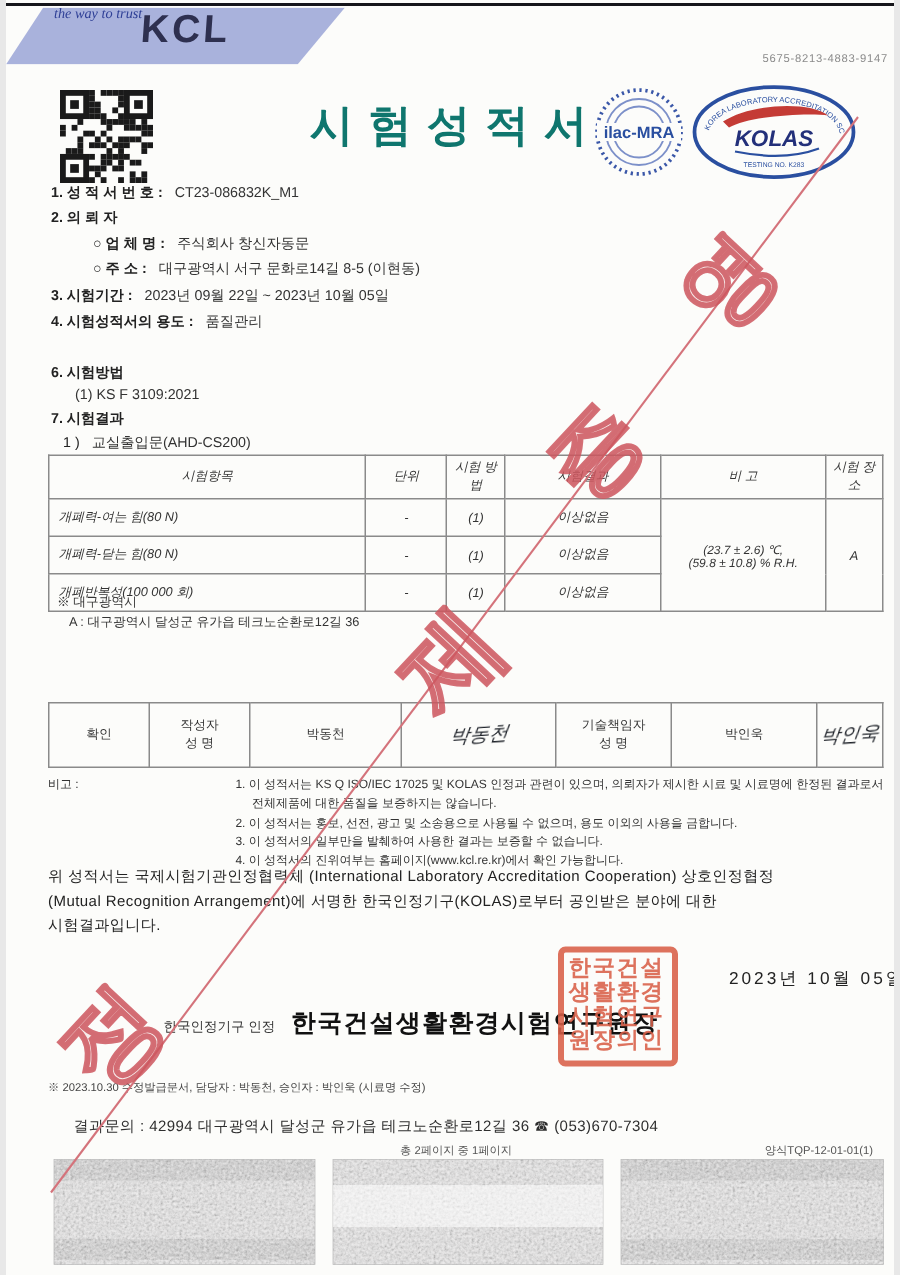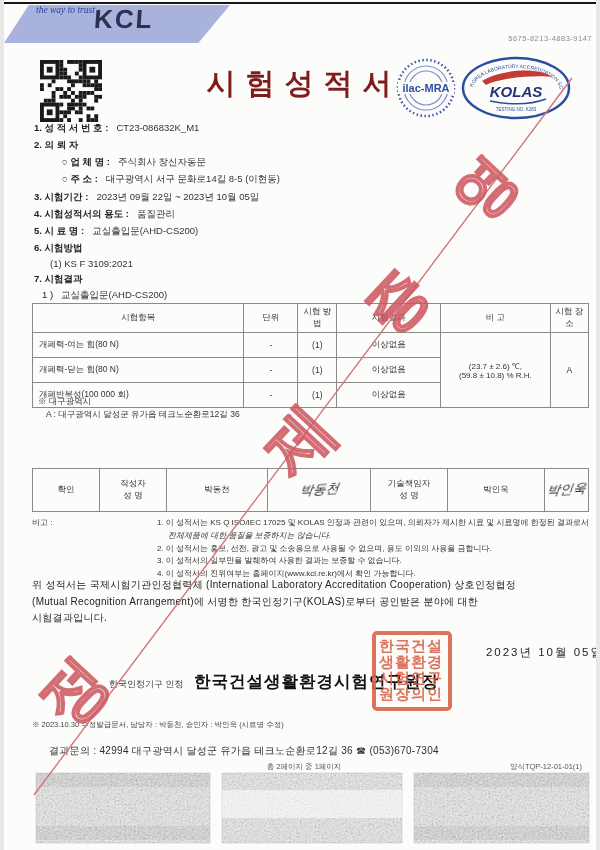--- a/index.html
+++ b/index.html
@@ -9,48 +9,48 @@
   
   .toprule{position:absolute;top:2px;left:0;width:600px;height:2px;background:#15151a;}
   .banner{position:absolute;top:5px;left:0;width:226px;height:38px;background:#a9b2dc;
           clip-path:polygon(11% 0,100% 0,86% 100%,0 100%);}
   .tagline{position:absolute;left:32px;top:5px;font-family:"Liberation Serif",serif;
            font-style:italic;font-size:9.5px;color:#2e3f96;}
   .kcl{position:absolute;left:90px;top:4px;font-size:26px;font-weight:800;color:#2e3050;
        letter-spacing:2px;transform:skewX(-4deg);}
   .docnum{position:absolute;top:34px;right:4px;font-size:7.5px;color:#8b8b8b;letter-spacing:.5px;}
   .title{position:absolute;top:64px;left:165px;width:270px;text-align:center;
-         font-size:29px;font-weight:700;letter-spacing:10px;color:#7f1d1d;}
+         font-size:29px;font-weight:700;letter-spacing:10px;color:#0f766e;}
   
   .line{position:absolute;left:30px;font-size:9.5px;white-space:nowrap;}
   .line b{font-weight:700;color:#222;}
   .line .v{font-weight:400;color:#333;margin-left:8px;}
   
   table{border-collapse:collapse;}
-  .rtable{position:absolute;left:28px;top:303px;width:557px;font-size:8.5px;}
+  .rtable{position:absolute;left:28px;top:303px;width:557px;font-size:8.5px;font-style:italic;}
   .rtable th,.rtable td{border:1px solid #8a8a8a;text-align:center;vertical-align:middle;
         font-weight:400;color:#333;padding:2px 3px;}
   .rtable th{height:24px;}
   .rtable td{height:20px;}
   .rtable td.item{text-align:left;padding-left:6px;}
   .rtable .dotl{border-left:1px dotted #8a8a8a;}
   .pre{white-space:pre-line;}
   .note8{position:absolute;left:34px;font-size:8.5px;color:#333;}
   
   .ctable{position:absolute;left:28px;top:468px;width:557px;font-size:8.5px;}
   .ctable td{border:1px solid #8a8a8a;height:40px;text-align:center;vertical-align:middle;
         color:#333;padding:1px 2px;}
   .sig{font-family:"DejaVu Serif",serif;font-style:italic;font-size:13px;color:#20242b;
        transform:rotate(-4deg) skewX(-12deg);display:inline-block;filter:blur(.2px);}
   
   .remarks{position:absolute;left:28px;top:517px;width:557px;font-size:8px;color:#333;
            display:flex;line-height:1.6;justify-content:space-between;}
   .remarks .lbl{flex:0 0 32px;font-weight:400;}
   .remarks .rl{white-space:nowrap;}
-  .remarks .indent{margin-left:11px;font-style:italic;}
+  .remarks .indent{margin-left:11px;}
   .statement{position:absolute;left:28px;top:577px;width:557px;font-size:10px;color:#222;
              line-height:1.65;white-space:pre-line;letter-spacing:.3px;}
   .issuedate{position:absolute;left:0;top:645px;width:600px;text-align:right;font-size:11.5px;
              color:#222;letter-spacing:2px;}
   .issuer{position:absolute;left:0;top:671px;width:600px;text-align:center;transform:translateX(-30px);}
   .issuer .small{font-size:9px;color:#333;margin-right:6px;}
   .issuer .big{font-size:16.5px;font-weight:700;color:#111;letter-spacing:1px;}
   .seal{position:absolute;left:368px;top:631px;width:66px;height:66px;border:4px solid #d95f48;
         border-radius:5px;padding:3px;z-index:4;opacity:.88;}
   .seal .stxt{width:64px;font-size:15px;line-height:16px;font-weight:700;color:#d95f48;
@@ -200,21 +200,20 @@
     <path d="M30 46 C 50 50, 70 50, 86 44" fill="none" stroke="#2a4fa0" stroke-width="1.5"></path>
     <text x="56" y="56" text-anchor="middle" font-size="4.5" fill="#2a4fa0" font-family="Liberation Sans,sans-serif">TESTING NO. K283</text>
   </svg>
 
   <div class="line" style="top:122px"><b>1. 성 적 서 번 호 :</b><span class="v">CT23-086832K_M1</span></div>
   <div class="line" style="top:139px"><b>2. 의 뢰 자</b></div>
   <div class="line" style="top:156px;left:58px"><b>○ 업 체 명 :</b><span class="v">주식회사 창신자동문</span></div>
   <div class="line" style="top:173px;left:58px"><b>○ 주      소 :</b><span class="v">대구광역시 서구 문화로14길 8-5 (이현동)</span></div>
   <div class="line" style="top:191px"><b>3. 시험기간 :</b><span class="v">2023년 09월 22일 ~ 2023년 10월 05일</span></div>
   <div class="line" style="top:208px"><b>4. 시험성적서의 용도 :</b><span class="v">품질관리</span></div>
-  <div class="line" style="top:225px"><b>5. 시 료 명 :</b><span class="v">교실출입문(AHD-CS200)</span></div>
   <div class="line" style="top:242px"><b>6. 시험방법</b></div>
   <div class="line" style="top:258px;left:46px"><span class="v" style="margin-left:0">(1) KS F 3109:2021</span></div>
   <div class="line" style="top:273px"><b>7. 시험결과</b></div>
   <div class="line" style="top:289px;left:38px"><b style="font-weight:400">1 )</b><span class="v">교실출입문(AHD-CS200)</span></div>
 
   <table class="rtable">
     <tbody>
         <tr>
       <th style="width:220px">시험항목</th>
       <th style="width:50px">단위</th>

